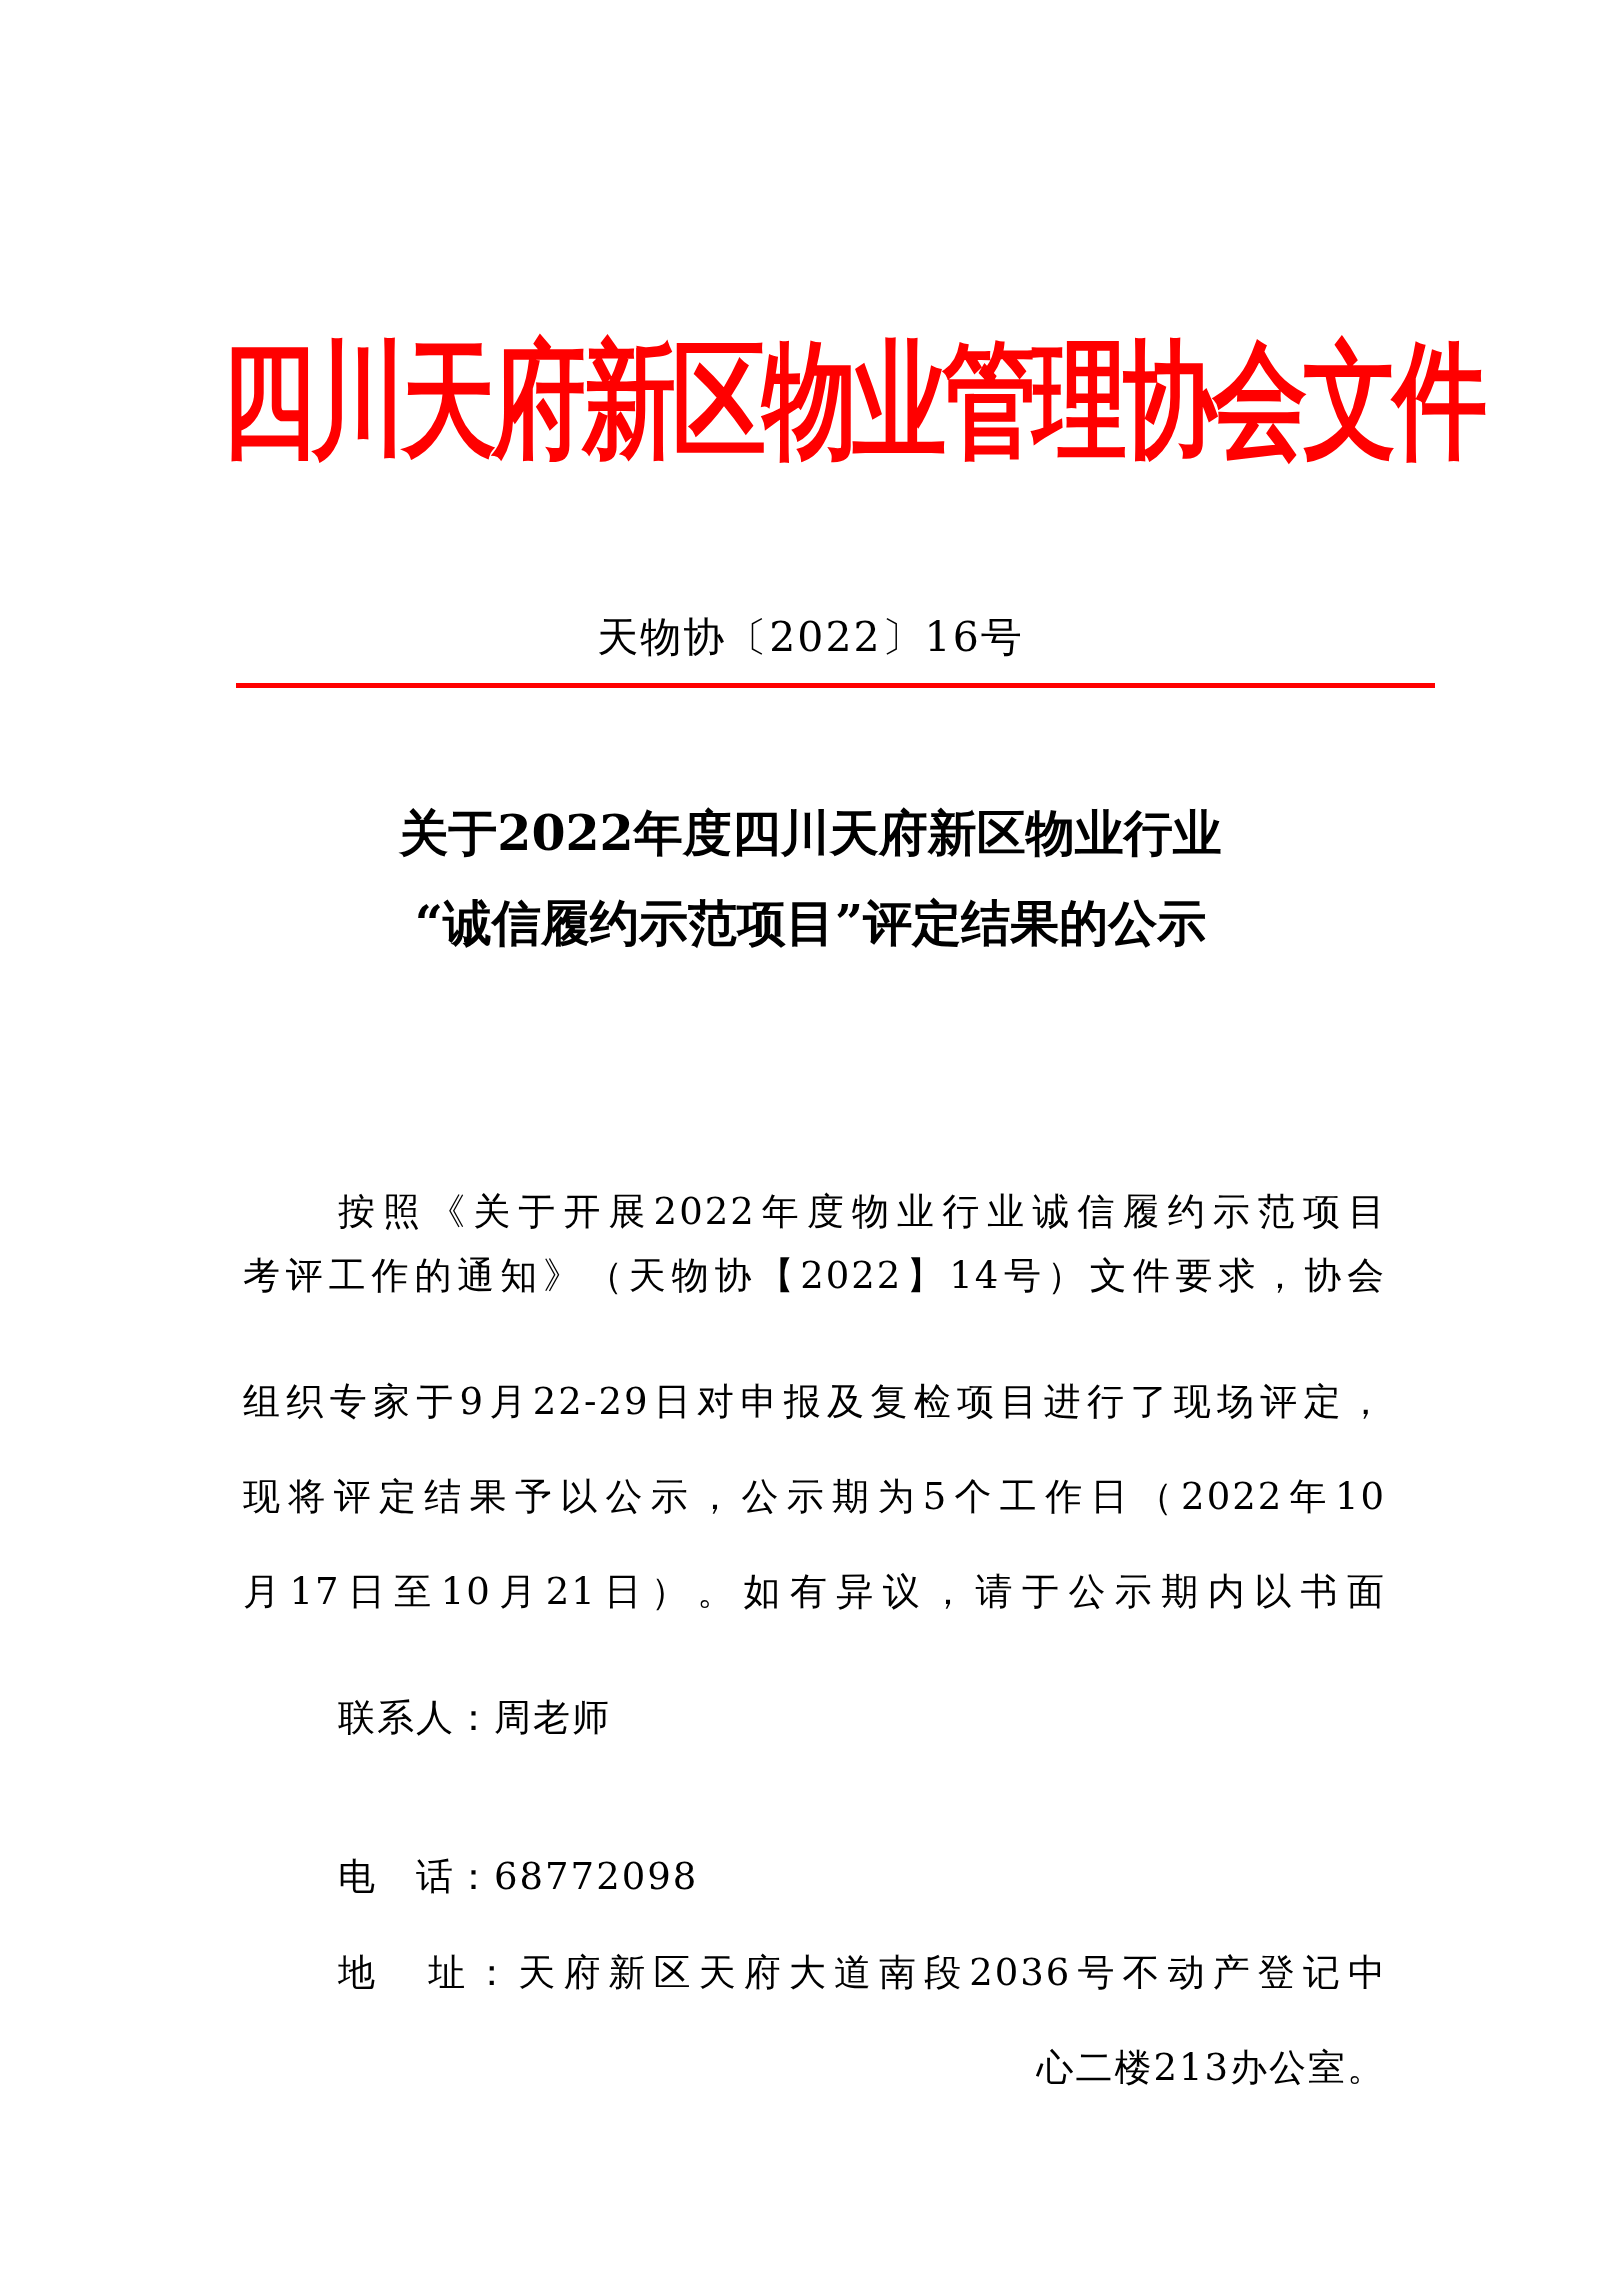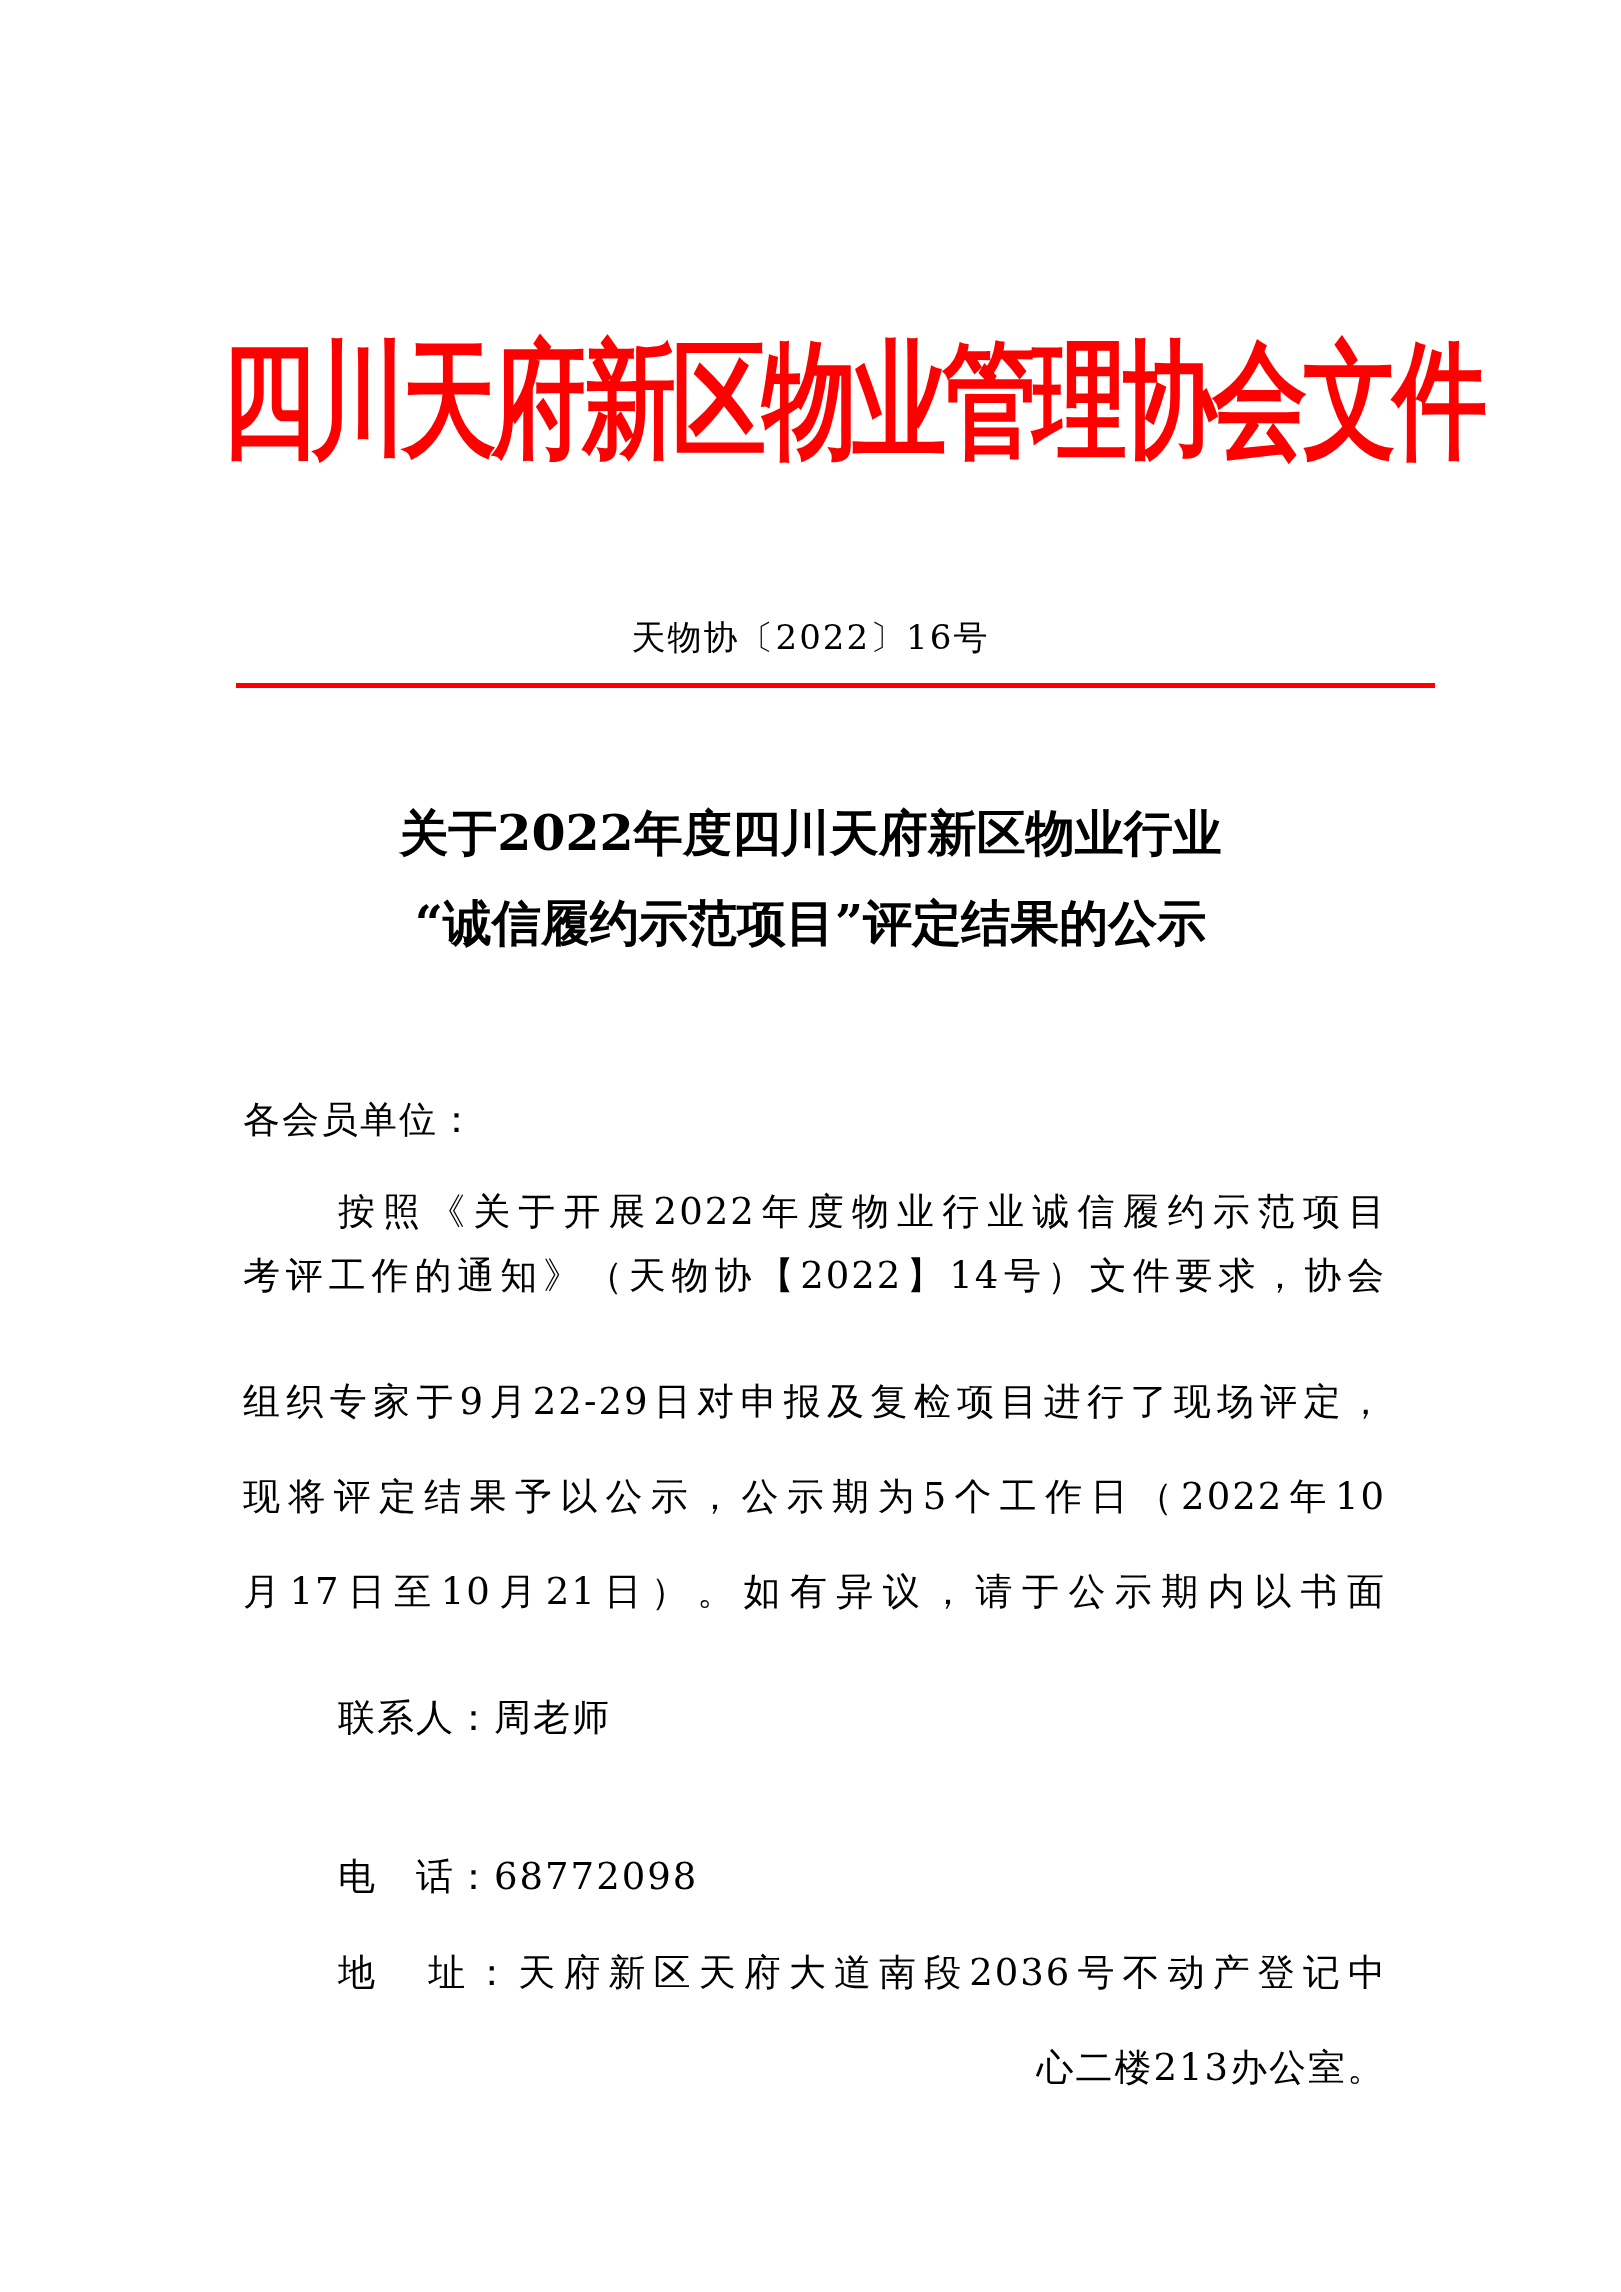--- a/index.html
+++ b/index.html
@@ -39,21 +39,21 @@
       white-space: nowrap;
       transform: scaleY(1.35);
       transform-origin: center center;
     }
     .docnum {
       position: absolute;
       left: 0;
       width: 1621px;
       top: 616px;
       text-align: center;
-      font-size: 34px;
+      font-size: 41px;
       line-height: 43px;
       letter-spacing: 2px;
       white-space: nowrap;
     }
     .red-rule {
       position: absolute;
       left: 236px;
       top: 683px;
       width: 1199px;
       height: 4.9px;
@@ -94,21 +94,20 @@
 
   <div class="masthead">四川天府新区物业管理协会文件</div>
 
   <div class="docnum">天物协〔2022〕16号</div>
 
   <div class="red-rule"></div>
 
   <div class="title l1">关于2022年度四川天府新区物业行业</div>
   <div class="title l2">“诚信履约示范项目”评定结果的公示</div>
 
-  <div class="body-text" style="top:1096px;">各会员单位：</div>
 
   <div class="body-text indent justify" style="top:1188px;">按照《关于开展2022年度物业行业诚信履约示范项目</div>
   <div class="body-text justify" style="top:1252px;">考评工作的通知》（天物协【2022】14号）文件要求，协会</div>
   <div class="body-text justify" style="top:1378px;">组织专家于9月22-29日对申报及复检项目进行了现场评定，</div>
   <div class="body-text justify" style="top:1473px;">现将评定结果予以公示，公示期为5个工作日（2022年10</div>
   <div class="body-text justify" style="top:1568px;">月17日至10月21日）。如有异议，请于公示期内以书面</div>
 
   <div class="body-text indent" style="top:1694px;">
     <span>联系人：</span><span>周老师</span>
   </div>

